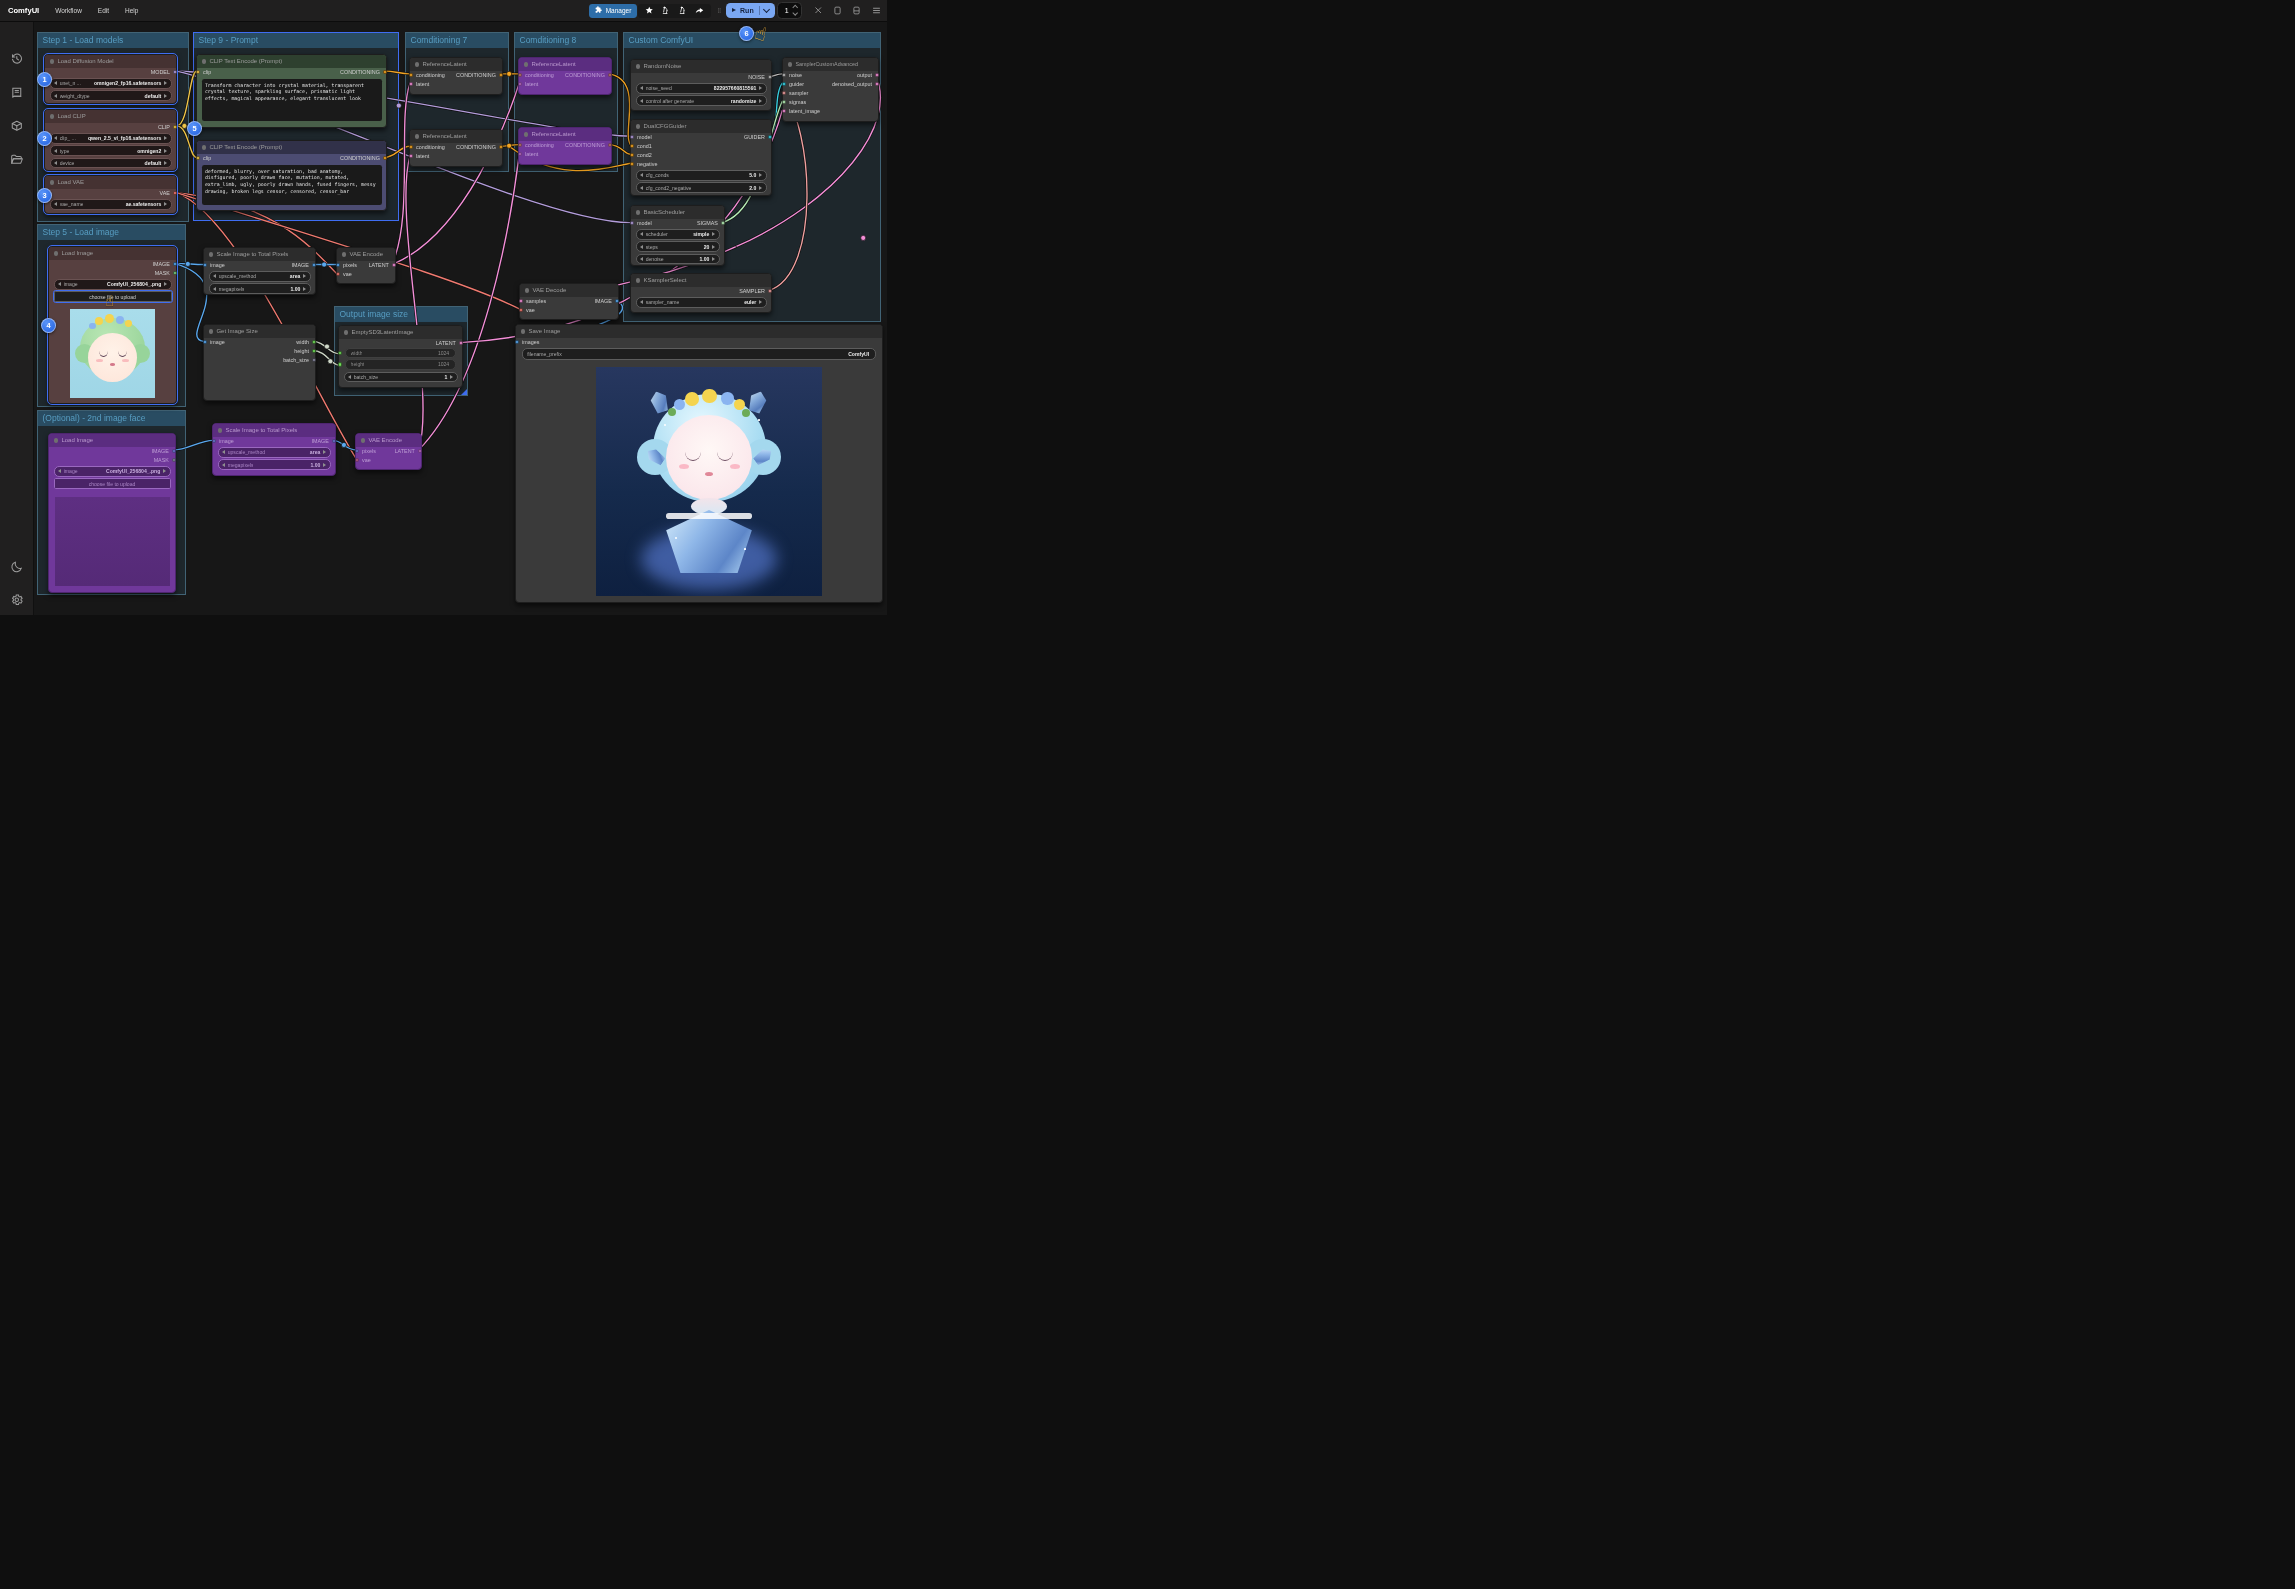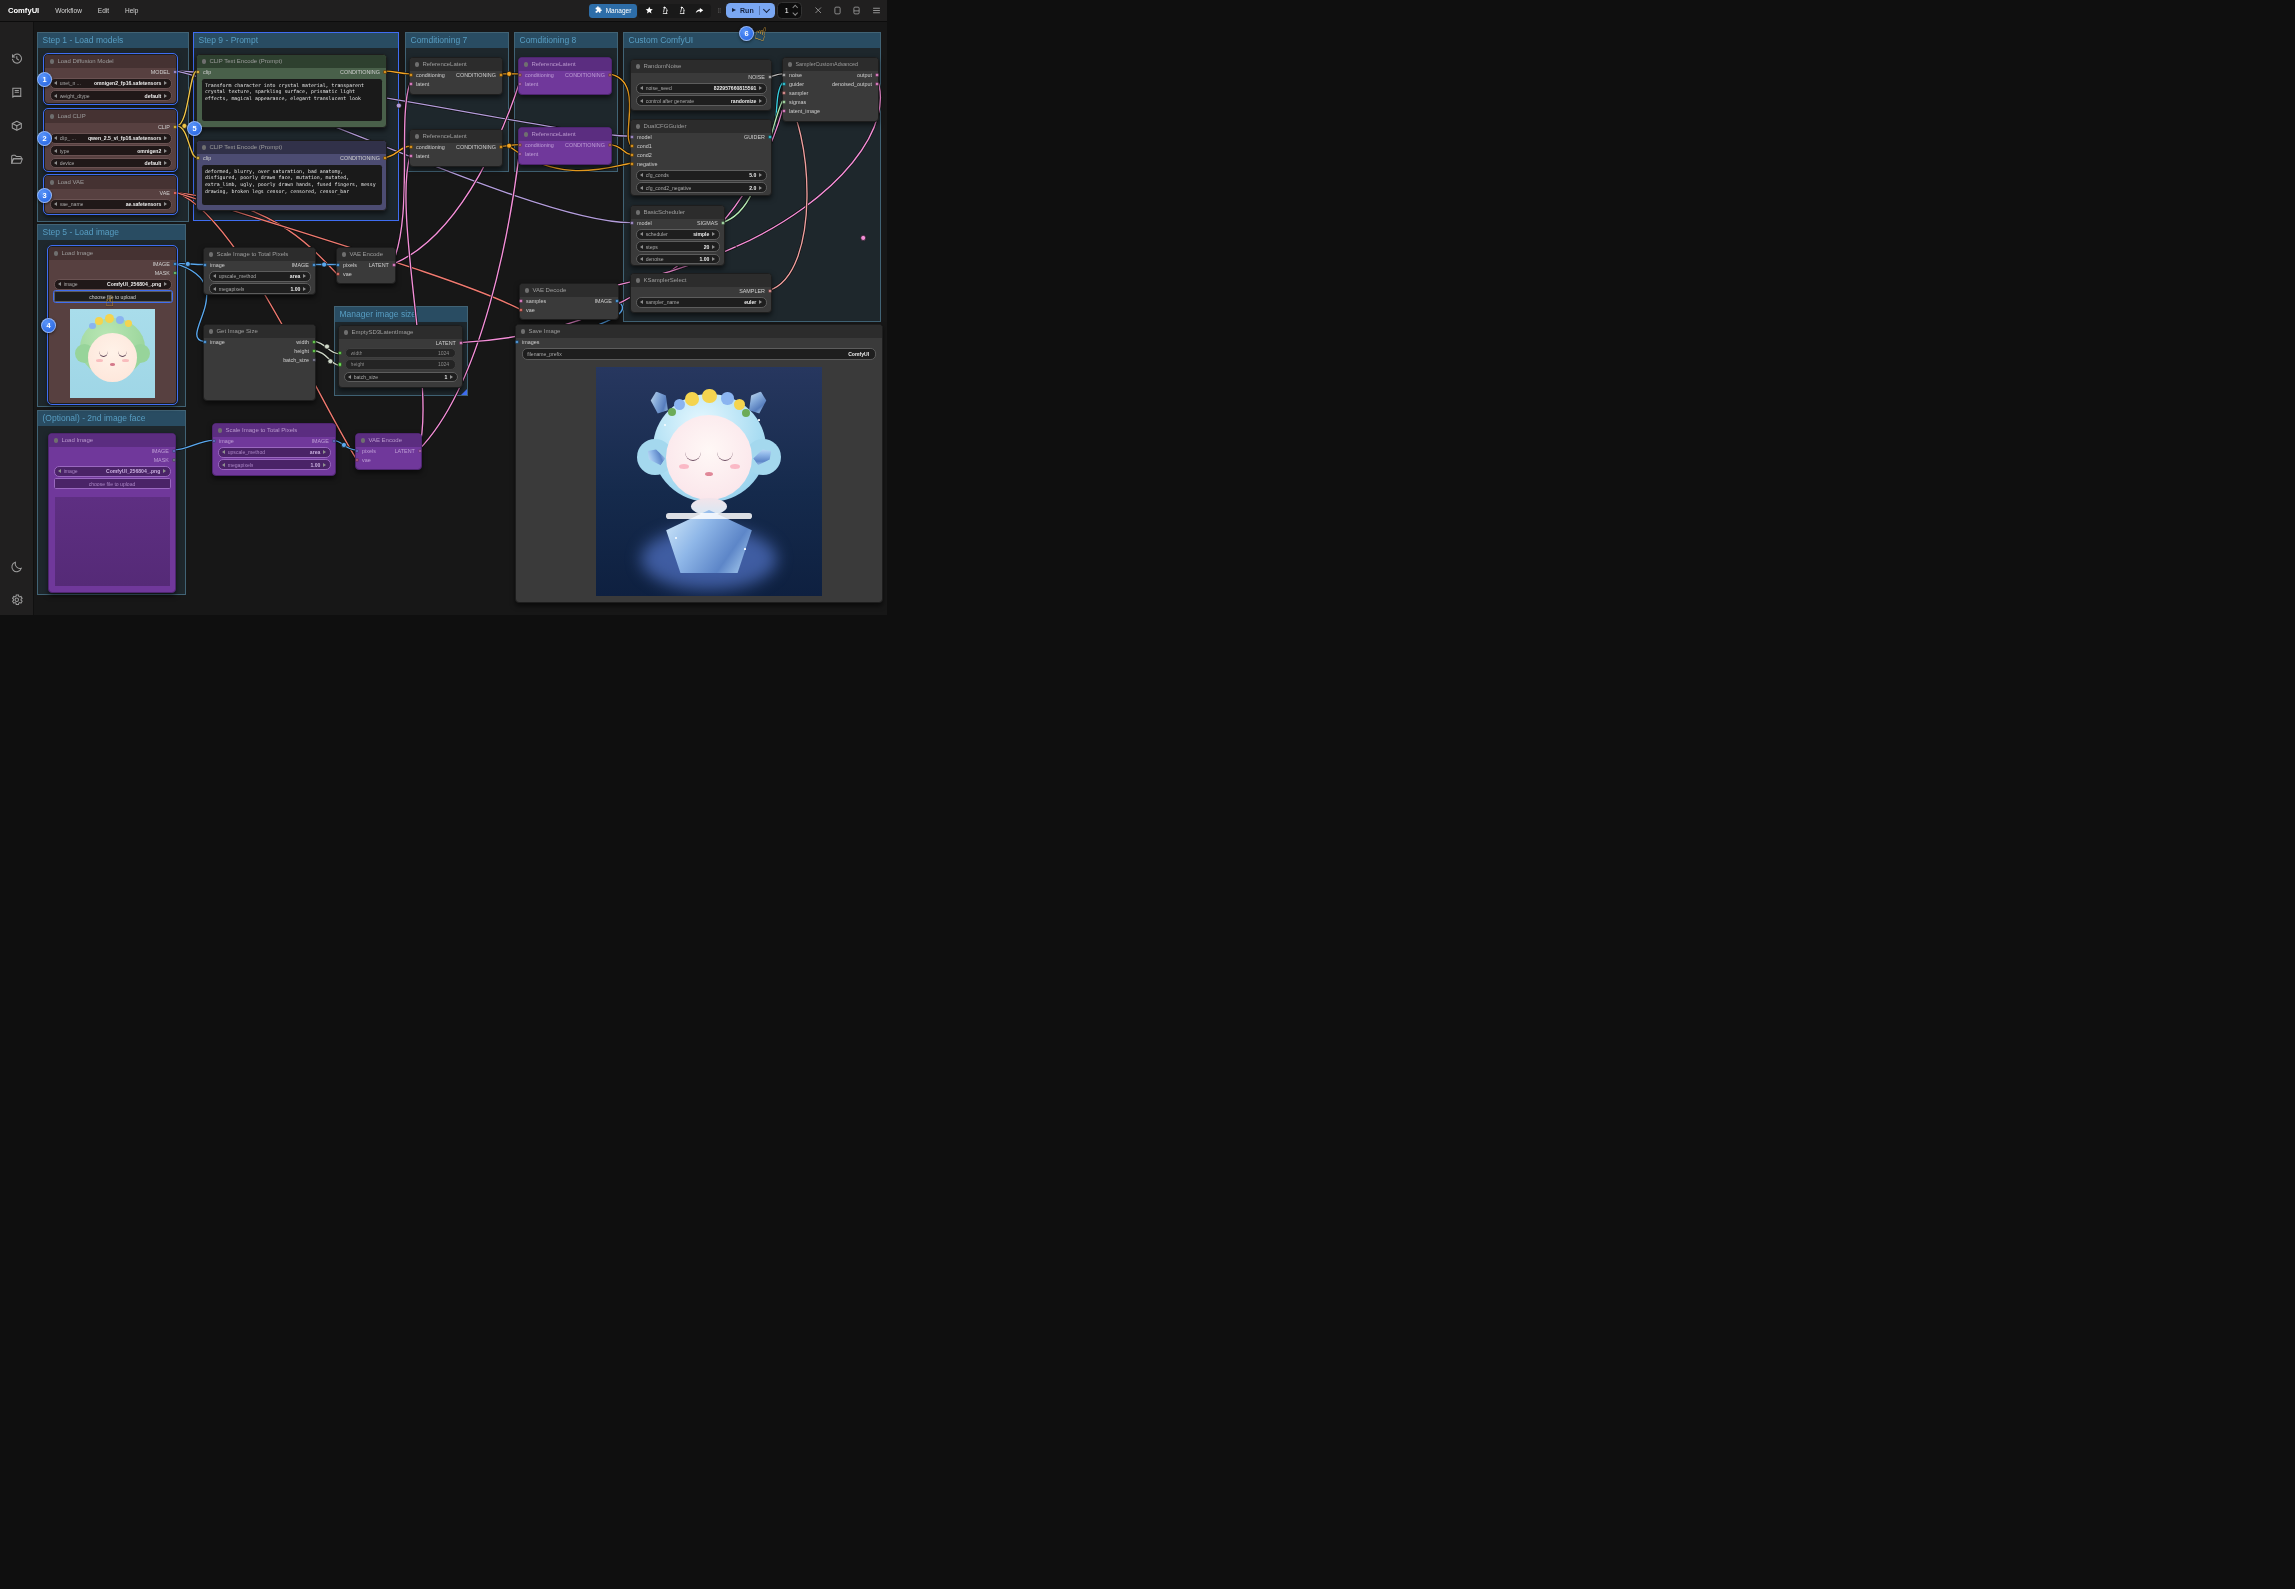--- a/index.html
+++ b/index.html
@@ -238,21 +238,21 @@
   <div class="group" style="left:623px;top:32px;width:256px;height:288px">
     <div class="gh">Custom ComfyUI</div>
   </div>
   <div class="group" style="left:37px;top:224px;width:147px;height:181px">
     <div class="gh">Step 5 - Load image</div>
   </div>
   <div class="group" style="left:37px;top:410px;width:147px;height:183px">
     <div class="gh">(Optional) - 2nd image face</div>
   </div>
   <div class="group" style="left:334px;top:306px;width:132px;height:88px">
-    <div class="gh">Manager image size</div>
+    <div class="gh">Output image size</div>
     <div class="rsz"></div>
   </div>
 
   <svg id="wires" width="887" height="615" viewBox="0 0 1568 1086">
       <path d="M312,125 C560,136 1000,240 1115,240" fill="none" stroke="#0d0d0d" stroke-width="4.5" stroke-linecap="round"></path>
       <path d="M312,125 C560,136 1000,240 1115,240" fill="none" stroke="#b39ddb" stroke-width="2.4" stroke-linecap="round"></path>
       <path d="M312,125 C500,168 950,393 1115,393" fill="none" stroke="#0d0d0d" stroke-width="4.5" stroke-linecap="round"></path>
       <path d="M312,125 C500,168 950,393 1115,393" fill="none" stroke="#b39ddb" stroke-width="2.4" stroke-linecap="round"></path>
       <path d="M312,222 C334,222 334,125 348,125" fill="none" stroke="#0d0d0d" stroke-width="4.5" stroke-linecap="round"></path>
       <path d="M312,222 C334,222 334,125 348,125" fill="none" stroke="#f0c64a" stroke-width="2.4" stroke-linecap="round"></path>

